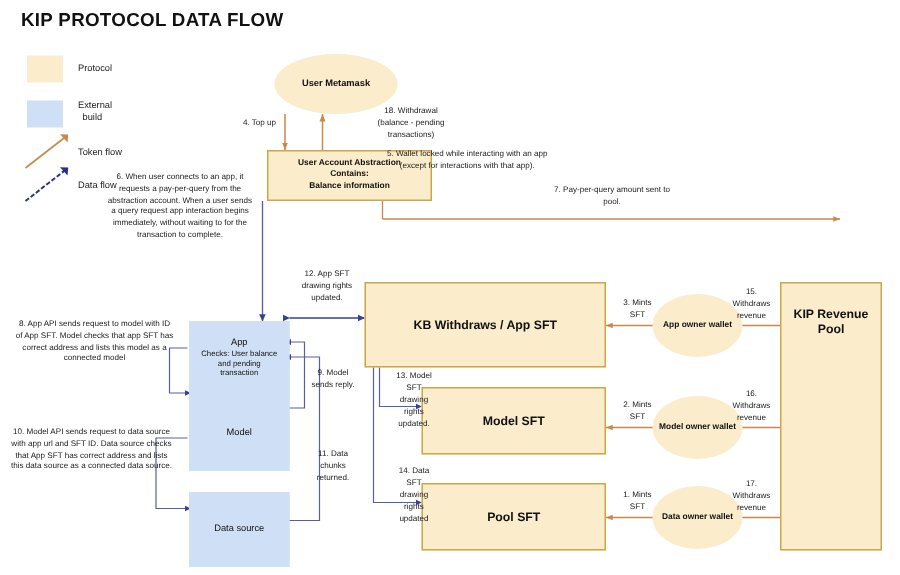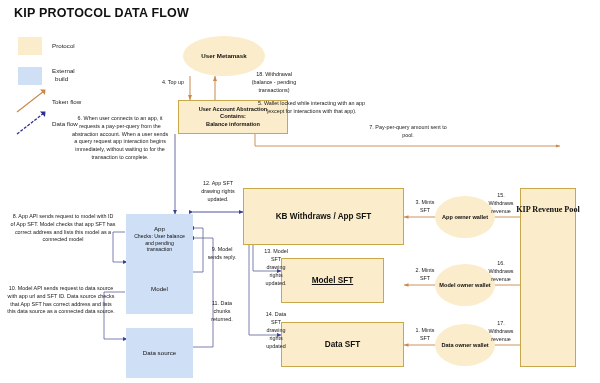--- a/index.html
+++ b/index.html
@@ -197,29 +197,29 @@
 </div>
 
 <div class="abs box box-external" style="left:126px; top:328px; width:67px; height:50px;">
   <span class="t6">Data source</span>
 </div>
 
 <div class="abs box box-protocol" style="left:243px; top:188px; width:161px; height:57px;">
   <span class="t8 lbl-bold">KB Withdraws / App SFT</span>
 </div>
 
-<div class="abs box box-protocol" style="left:281px; top:258px; width:103px; height:45px;text-decoration:underline;">
+<div class="abs box box-protocol" style="left:281px; top:258px; width:123px; height:45px;">
   <span class="t8 lbl-bold">Model SFT</span>
 </div>
 
 <div class="abs box box-protocol" style="left:281px; top:322px; width:123px; height:45px;">
-  <span class="t8 lbl-bold">Data SFT</span>
-</div>
-
-<div class="abs box box-protocol" style="left:520px; top:188px; width:56px; height:179px;font-family:Liberation Serif, serif;">
+  <span class="t8 lbl-bold">Pool SFT</span>
+</div>
+
+<div class="abs box box-protocol" style="left:520px; top:188px; width:68px; height:179px;">
   <span class="t8 lbl-bold" style="position:absolute; top:16px; width:68px; text-align:center;">KIP Revenue Pool</span>
 </div>
 
 <div class="abs ellipse-plain" style="left:435px; top:196px; width:60px; height:42px;"></div>
 <div class="abs walletlabel" style="left:435px; top:214px; width:60px;">App owner wallet</div>
 
 <div class="abs ellipse-plain" style="left:435px; top:264px; width:60px; height:42px;"></div>
 <div class="abs walletlabel" style="left:430px; top:282px; width:70px;">Model owner wallet</div>
 
 <div class="abs ellipse-plain" style="left:435px; top:324px; width:60px; height:42px;"></div>

